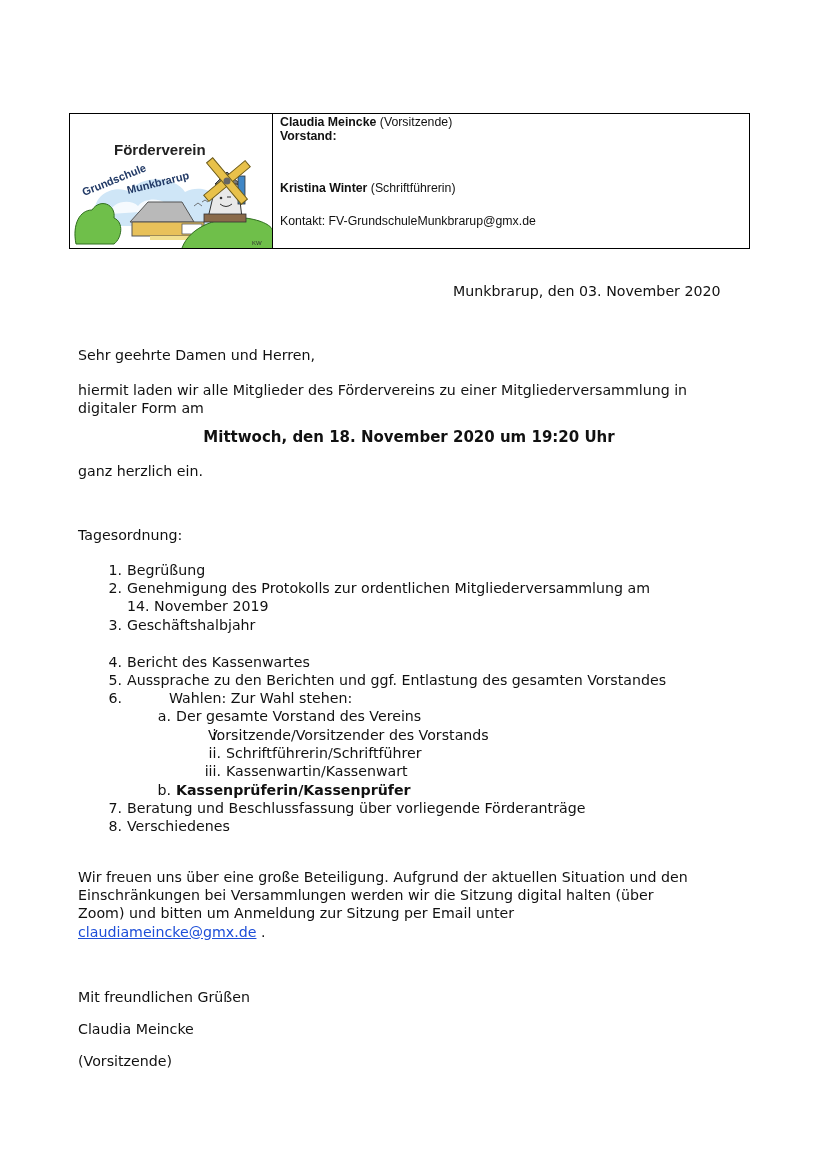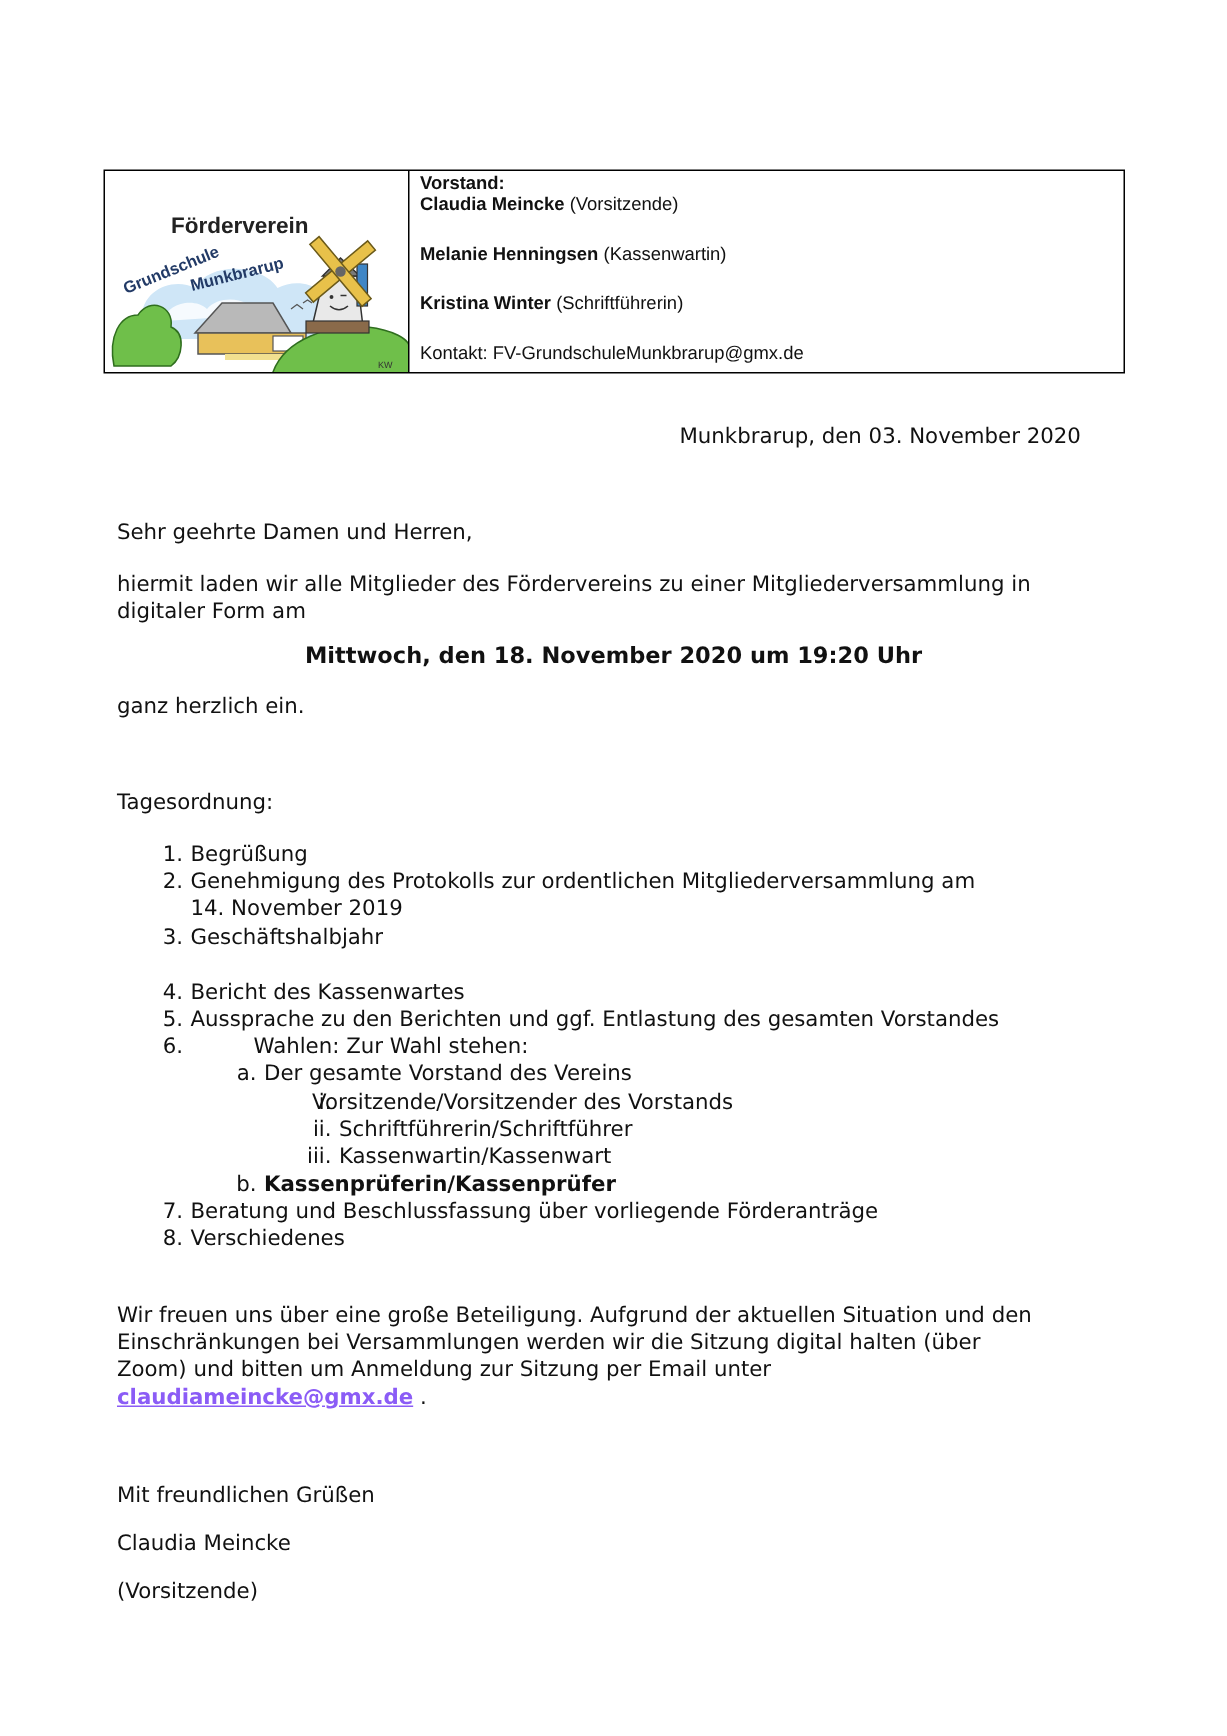--- a/index.html
+++ b/index.html
@@ -29,21 +29,21 @@
     .abs { position: absolute; white-space: nowrap; }
     .para { position: absolute; left: 78px; width: 670px; line-height: 18.2px; }
     .date { left: 453px; top: 283px; }
     .bold-center { left: 0; width: 818px; text-align: center; top: 428px; font-weight: bold; font-size: 15px; }
 
     .agenda { position: absolute; left: 0; top: 561px; width: 818px; }
     .agenda .row { position: absolute; white-space: nowrap; line-height: 18px; }
     .agenda .num { position: absolute; text-align: right; }
     .agenda .txt { position: absolute; }
 
-    a.mail { color: #8b5cf6; font-weight: bold; text-decoration: underline; }
+    a.mail { color: #1d4ed8; font-weight: normal; text-decoration: underline; }
   </style>
 </head>
 <body>
 
 <div class="page">
 
   <div class="header-table">
     <div class="logo-cell">
       <svg width="203" height="136" viewBox="0 0 203 136">
 
@@ -76,24 +76,23 @@
         <path d="M157 83 l4 0" stroke="#333" stroke-width="1"></path>
         <path d="M150 90 Q156 95 162 90" fill="none" stroke="#333" stroke-width="1"></path>
 
         <text x="44" y="41" font-family="Liberation Sans, sans-serif" font-weight="bold" font-size="15" fill="#222">Förderverein</text>
         <text x="14" y="82" font-family="Liberation Sans, sans-serif" font-weight="bold" font-size="11" fill="#223a66" transform="rotate(-22 14 82)">Grundschule</text>
         <text x="58" y="80" font-family="Liberation Sans, sans-serif" font-weight="bold" font-size="11" fill="#223a66" transform="rotate(-14 58 80)">Munkbrarup</text>
         <text x="182" y="131" font-family="Liberation Sans, sans-serif" font-size="6" fill="#333">KW</text>
       </svg>
     </div>
     <div class="board-cell">
+      <div class="line"><b>Claudia Meincke</b> <span>(Vorsitzende)</span></div>
       <div class="line"><b>Vorstand:</b></div>
-      <div class="line"><b>Claudia Meincke</b> <span>(Vorsitzende)</span></div>
       <div class="gap"></div>
-      <div class="line"><b>Melanie Henningsen</b> <span>(Kassenwartin)</span></div>
       <div class="gap"></div>
       <div class="line"><b>Kristina Winter</b> <span>(Schriftführerin)</span></div>
       <div class="gap"></div>
       <div class="line">Kontakt: FV-GrundschuleMunkbrarup@gmx.de</div>
     </div>
   </div>
 
   <div class="doc">
     <div class="abs date">Munkbrarup, den 03. November 2020</div>
 

